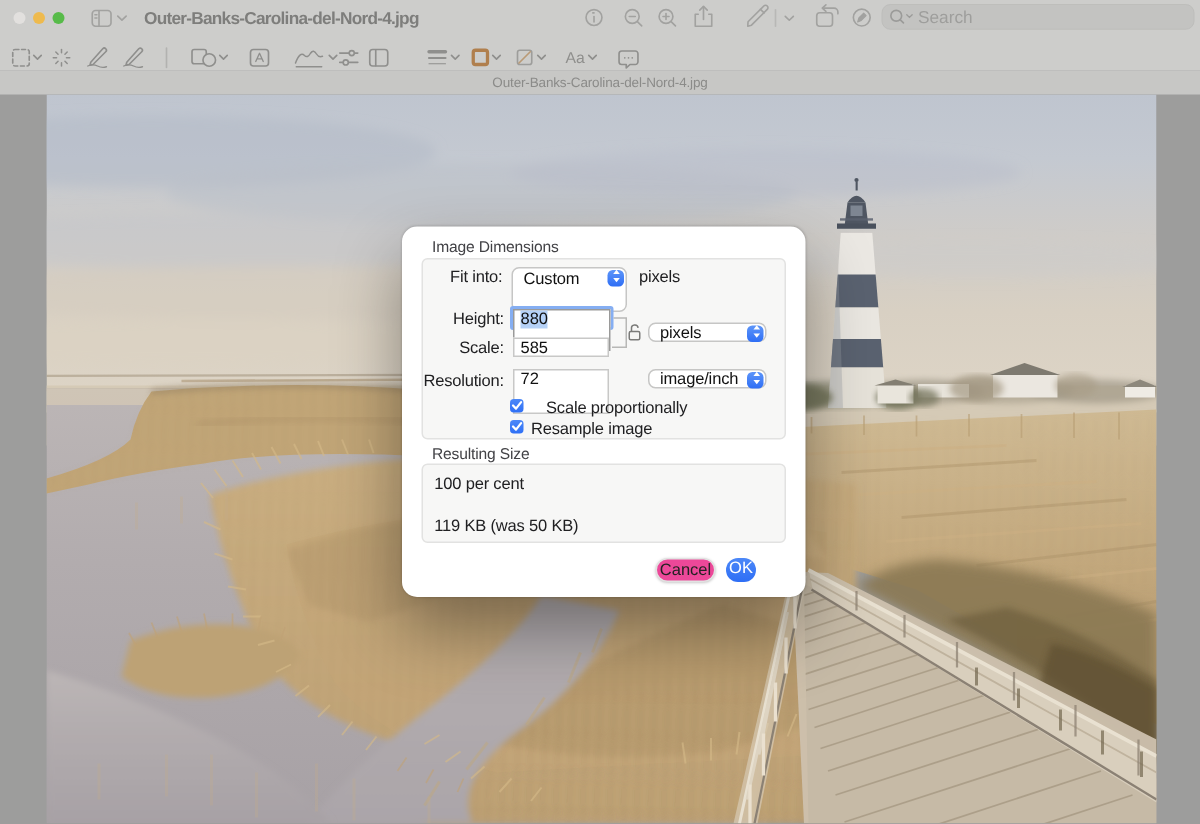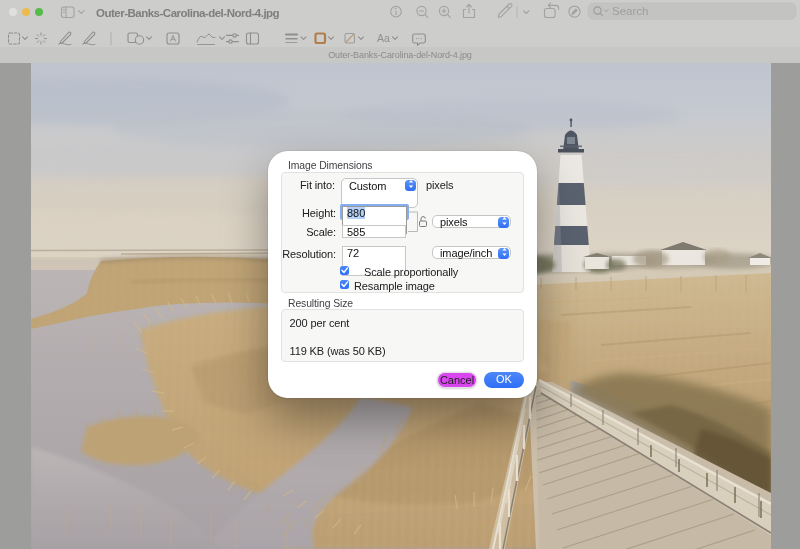--- a/index.html
+++ b/index.html
@@ -12,21 +12,21 @@
 #subbar { left:0; top:47px; width:800px; height:16px; background:#c7c7c5; }
 #subtitle { width:800px; top:50px; text-align:center; font-size:9px; color:#8b8b89; letter-spacing:-0.1px;}
 .tl { border-radius:50%; width:8px; height:8px; top:8px; }
 #title { left:96px; top:6.5px; font-size:11.5px; font-weight:bold; color:#7e7e7c; letter-spacing:-0.5px; }
 
 
 #photo { left:31px; top:63px; }
 
 
 #dialog { left:268px; top:151px; width:269px; height:247px; background:#ffffff;
-  border-radius:20px; box-shadow:0 22px 45px rgba(0,0,0,.38), 0 0 2px rgba(0,0,0,.2);
+  border-radius:10px; box-shadow:0 22px 45px rgba(0,0,0,.38), 0 0 2px rgba(0,0,0,.2);
   font-size:11.5px; color:#1a1a1c; }
 .gbox { left:13px; width:243px; background:#f7f7f6; border:1px solid #e2e2e1; border-radius:4px; }
 .cap { font-size:10.4px; color:#424246; letter-spacing:-0.1px; }
 .lbl { font-size:11px; color:#202022; letter-spacing:-0.12px; }
 .field { background:#fff; border:1px solid #c8c8c7; font-size:11px; color:#111; padding-left:4px; }
 .pop { background:#fff; border:1px solid #c6c6c5; border-radius:5px; font-size:11px; color:#111; letter-spacing:-0.1px; }
 .stepper { background:linear-gradient(#5d95f9,#2e6ef5); border-radius:3.5px; width:11px; height:11px; }
 .cb { width:9px; height:9px; border-radius:2.5px; background:linear-gradient(#4c88f8,#2f70f6); }
 </style>
 </head>
@@ -430,25 +430,25 @@
      <div class="abs stepper" style="right:1px; top:0.5px;"></div>
   </div>
 
   <div class="abs cb" style="left:72px; top:114.5px;"></div>
   <div class="abs lbl" style="left:96px; top:114.5px;">Scale proportionally</div>
   <div class="abs cb" style="left:72px; top:128.5px;"></div>
   <div class="abs lbl" style="left:86px; top:128.5px;">Resample image</div>
 
   <div class="abs cap" style="left:20px; top:147px;">Resulting Size</div>
   <div class="abs gbox" style="top:157.5px; height:53px;"></div>
-  <div class="abs lbl" style="left:21.5px; top:166px;">200 per cent</div>
+  <div class="abs lbl" style="left:21.5px; top:166px;">100 per cent</div>
   <div class="abs lbl" style="left:21.5px; top:193.5px;">119 KB (was 50 KB)</div>
 
-  <div class="abs" id="btn-cancel" style="left:169px; top:221px; width:40px; height:15.5px; background:#d946ef; border:0.5px solid #e2e2e2; border-radius:8px; box-shadow:0 0.5px 2px rgba(0,0,0,.25); font-size:11px; color:#222; text-align:center; line-height:15px;">Cancel</div>
-  <div class="abs" id="btn-ok" style="left:216px; top:221px; width:40px; height:15.5px; background:linear-gradient(#4c88f8,#2e6ef5); border-radius:8px; font-size:11px; color:#fff; text-align:center; line-height:15px;">OK</div>
+  <div class="abs" id="btn-cancel" style="left:169px; top:221px; width:40px; height:15.5px; background:#ec4899; border:0.5px solid #e2e2e2; border-radius:8px; box-shadow:0 0.5px 2px rgba(0,0,0,.25); font-size:11px; color:#222; text-align:center; line-height:15px;">Cancel</div>
+  <div class="abs" id="btn-ok" style="left:216px; top:221px; width:20px; height:15.5px; background:linear-gradient(#4c88f8,#2e6ef5); border-radius:8px; font-size:11px; color:#fff; text-align:center; line-height:15px;">OK</div>
 
   <svg class="abs" id="dlg-extra" width="269" height="247" viewBox="0 0 269 247" style="left:0;top:0; pointer-events:none;">
 <g fill="#ffffff">
  <path d="M140.8 31.6 L145.2 31.6 L143 28.9 Z"></path>
  <path d="M140.8 34.4 L145.2 34.4 L143 37.1 Z"></path>
  <path d="M234.3 68.6 L238.7 68.6 L236.5 65.9 Z"></path>
  <path d="M234.3 71.4 L238.7 71.4 L236.5 74.1 Z"></path>
  <path d="M234.3 99.6 L238.7 99.6 L236.5 96.9 Z"></path>
  <path d="M234.3 102.4 L238.7 102.4 L236.5 105.1 Z"></path>
 </g>

